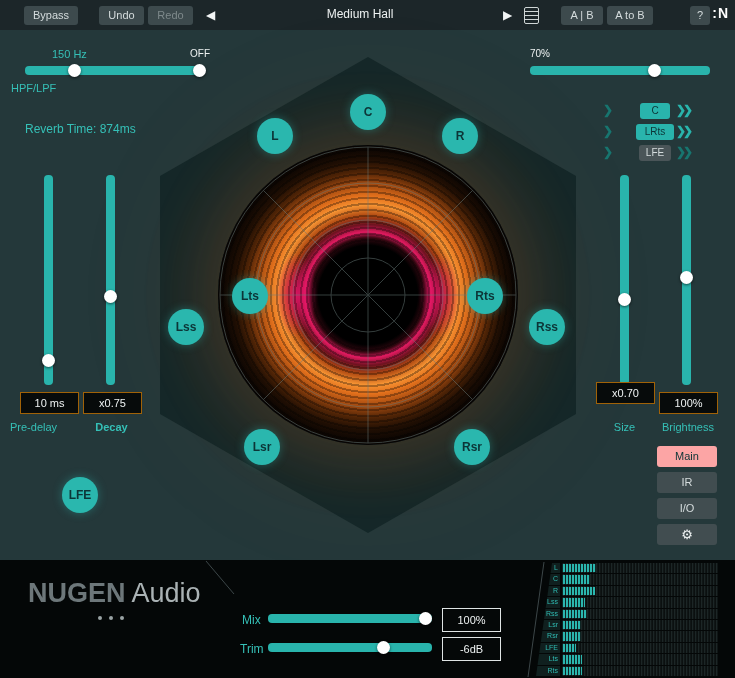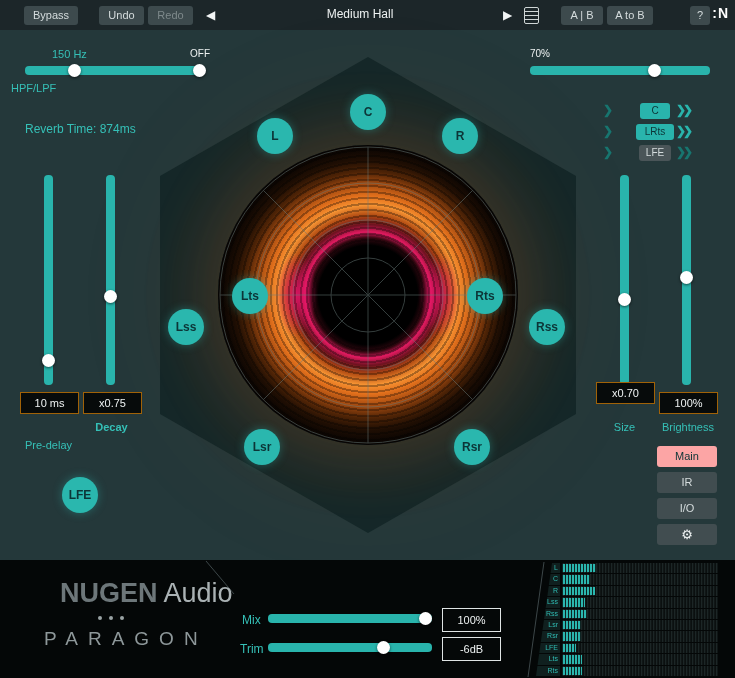--- a/index.html
+++ b/index.html
@@ -57,21 +57,21 @@
 
   
   .pbtn{position:absolute;left:657px;width:60px;height:21px;border-radius:3px;font-size:11px;
         line-height:21px;text-align:center;cursor:pointer;}
   .pbtn.active{background:#fca5a5;color:#0c3537;}
   .pbtn.grey{background:#414d50;color:#d5dcdd;text-align:center;}
 
   
   .footer{position:absolute;left:0;top:560px;width:735px;height:118px;background:#040707;}
   .brand{position:absolute;left:28px;top:18px;font-size:27px;}
-  .brand .b1{color:#6d777a;font-weight:bold;margin-left:32px;}
+  .brand .b1{color:#6d777a;font-weight:bold;}
   .brand .b2{color:#aab2b4;font-weight:300;margin-left:6px;}
   .dots{position:absolute;left:98px;top:56px;display:flex;gap:7px;}
   .dots i{width:4px;height:4px;border-radius:50%;background:#9aa3a4;}
   .product{position:absolute;left:44px;top:68px;color:#8e989a;font-size:19px;letter-spacing:10px;}
   .fslider-label{position:absolute;color:#35c0b7;font-size:12px;}
   .fbox{position:absolute;width:57px;height:22px;background:#050808;border:1px solid #dfe4e4;
         color:#eef2f2;font-size:11px;line-height:22px;text-align:center;cursor:pointer;}
   .deco{position:absolute;left:0;top:0;pointer-events:none;}
 
   
@@ -158,21 +158,21 @@
   <div class="chev hollow" style="left:603px;top:145px;">❯</div>
   <div class="rbtn off" style="left:639px;top:145px;width:32px;">LFE</div>
   <div class="chev hollow" style="left:676px;top:145px;">❯❯</div>
 
   <div class="vtrack" style="left:44px;top:175px;height:210px;"></div>
   <div class="knob" style="left:42px;top:354px;"></div>
   <div class="vtrack" style="left:106px;top:175px;height:210px;"></div>
   <div class="knob" style="left:104px;top:290px;"></div>
   <div class="vbox" style="left:20px;top:392px;">10 ms</div>
   <div class="vbox" style="left:83px;top:392px;">x0.75</div>
-  <div class="tlabel" style="left:10px;top:439px;width:77px;text-align:center;">Pre-delay</div>
+  <div class="tlabel" style="left:10px;top:421px;width:77px;text-align:left;">Pre-delay</div>
   <div class="tlabel" style="left:83px;top:421px;width:57px;text-align:center;font-weight:bold;">Decay</div>
 
   <div class="vtrack" style="left:620px;top:175px;height:210px;"></div>
   <div class="knob" style="left:618px;top:293px;"></div>
   <div class="vtrack" style="left:682px;top:175px;height:210px;"></div>
   <div class="knob" style="left:680px;top:271px;"></div>
   <div class="vbox" style="left:596px;top:382px;">x0.70</div>
   <div class="vbox" style="left:659px;top:392px;">100%</div>
   <div class="tlabel" style="left:596px;top:421px;width:57px;text-align:center;">Size</div>
   <div class="tlabel" style="left:648px;top:421px;width:80px;text-align:center;">Brightness</div>
@@ -189,21 +189,20 @@
     </svg>
 
     <div class="brand">
       <span class="b1">NUGEN</span><span class="b2">Audio</span>
     </div>
     <div class="dots">
         <i></i>
         <i></i>
         <i></i>
       </div>
-    <div class="product">PARAGON</div>
 
     <div class="fslider-label" style="left:242px;top:53px;">Mix</div>
     <div class="htrack" style="left:268px;top:54px;width:164px;"></div>
     <div class="knob" style="left:419px;top:52px;"></div>
     <div class="fbox" style="left:442px;top:48px;">100%</div>
 
     <div class="fslider-label" style="left:240px;top:82px;">Trim</div>
     <div class="htrack" style="left:268px;top:83px;width:164px;"></div>
     <div class="knob" style="left:377px;top:81px;"></div>
     <div class="fbox" style="left:442px;top:77px;">-6dB</div>

